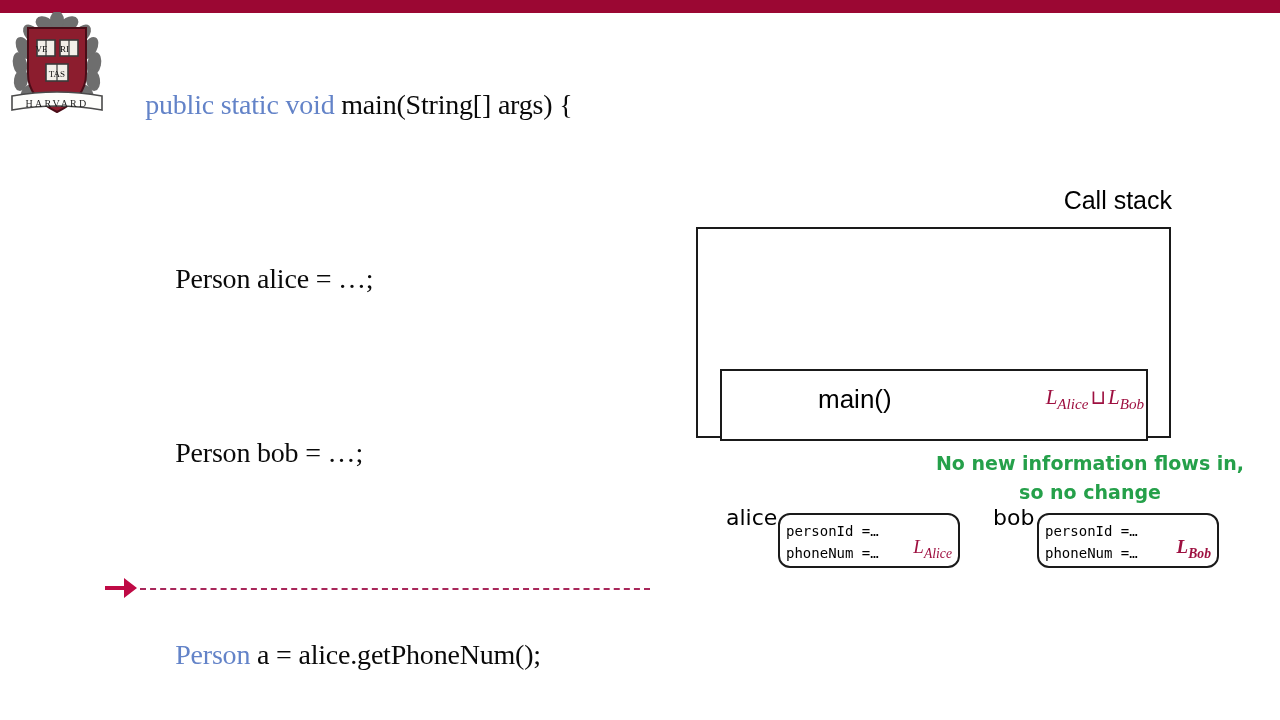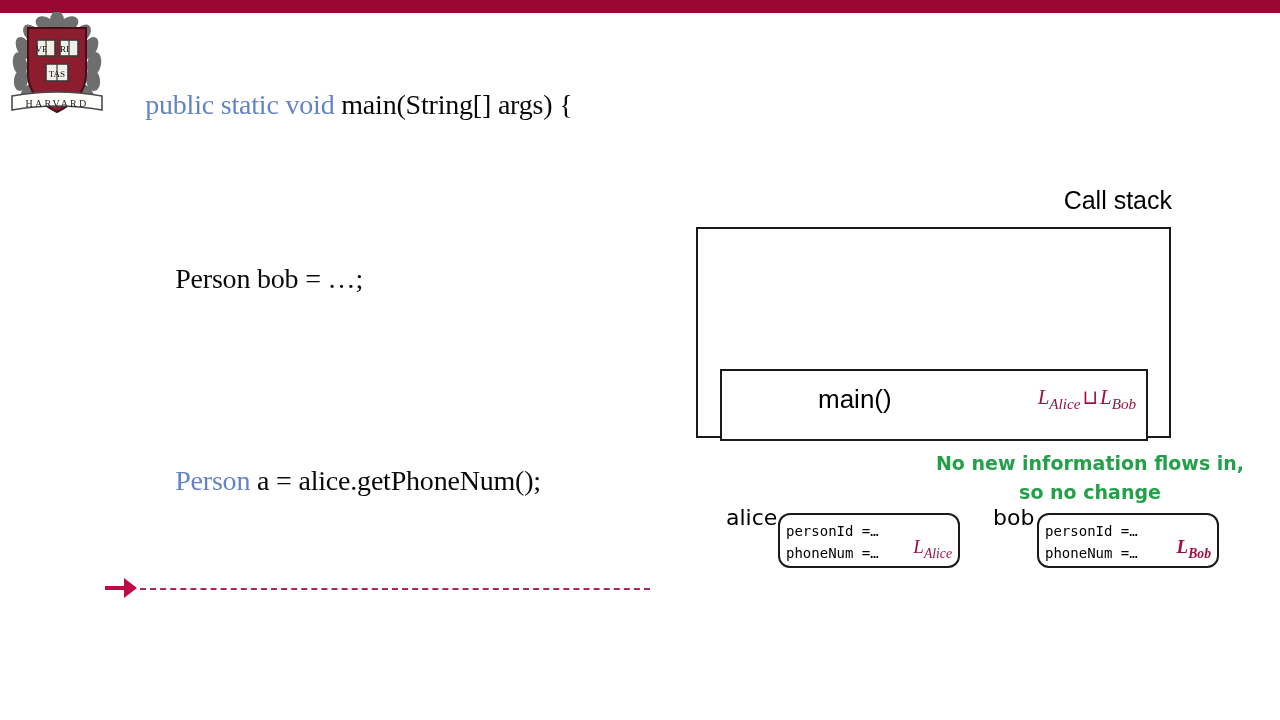--- a/index.html
+++ b/index.html
@@ -105,21 +105,21 @@
   }
   .frame-label {
     position: absolute;
     left: 96px;
     top: 13px;
     font-size: 26px;
     color: #000;
   }
   .frame-lattice {
     position: absolute;
-    right: 10px;
+    right: 2px;
     top: 14px;
     font-family: "Liberation Serif", serif;
     font-style: italic;
     font-size: 21px;
     color: #9e1040;
     white-space: nowrap;
   }
   .sub {
     font-size: 0.72em;
     vertical-align: sub;
@@ -221,20 +221,23 @@
     <path d="M4 84 Q49 76 94 84 L94 98 Q49 90 4 98 Z" fill="#fdfdfb" stroke="#4a4a4a" stroke-width="1.6"></path>
     <text x="49" y="95" font-family="'Liberation Serif',serif" font-size="10" letter-spacing="2.2" fill="#1a1a1a" text-anchor="middle">HARVARD</text>
   </svg>
 </div>
 
 <div class="code-panel">
   <div class="code-line">
     <span class="kw">public static void</span><span> main(String[] args) {</span>
   </div>
   <div class="code-line indent">
+    <span>Person alice = …;</span>
+  </div>
+  <div class="code-line indent">
     <span>Person bob = …;</span>
   </div>
 
   <div class="gap-small"></div>
 
   <div class="code-line indent">
     <span class="kw">Person</span><span> a = alice.getPhoneNum();</span>
   </div>
 
 </div>

